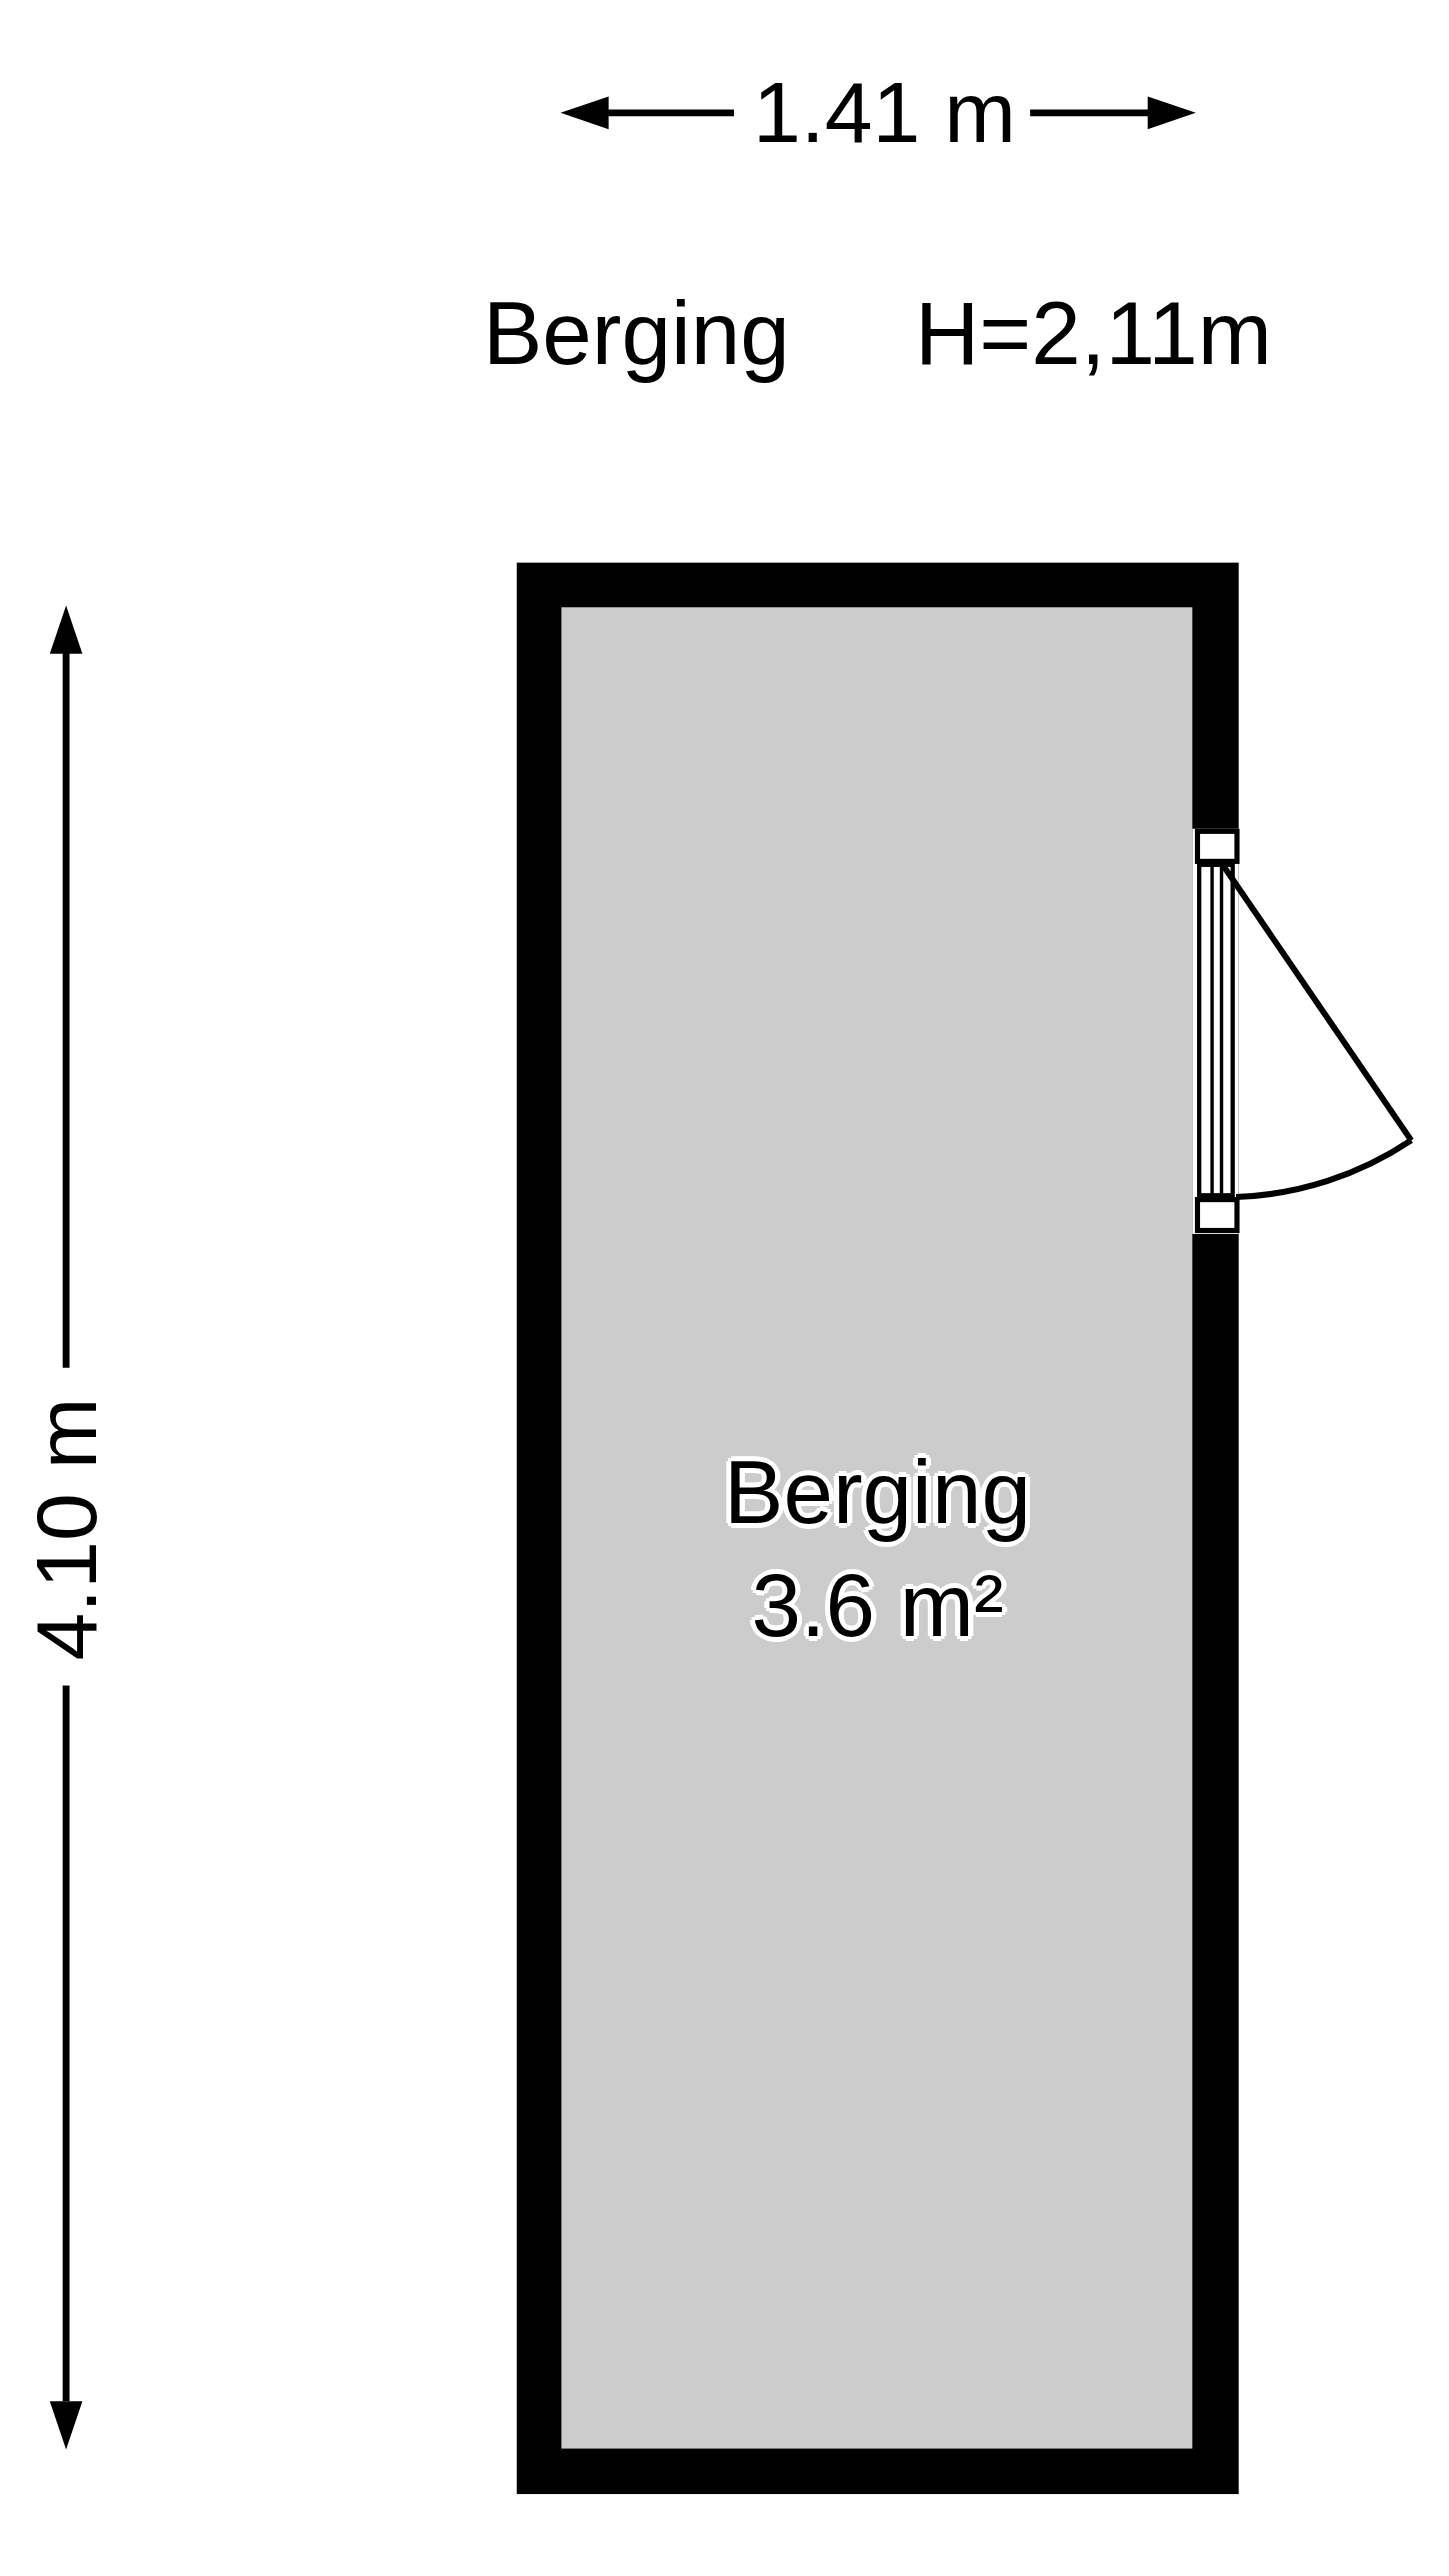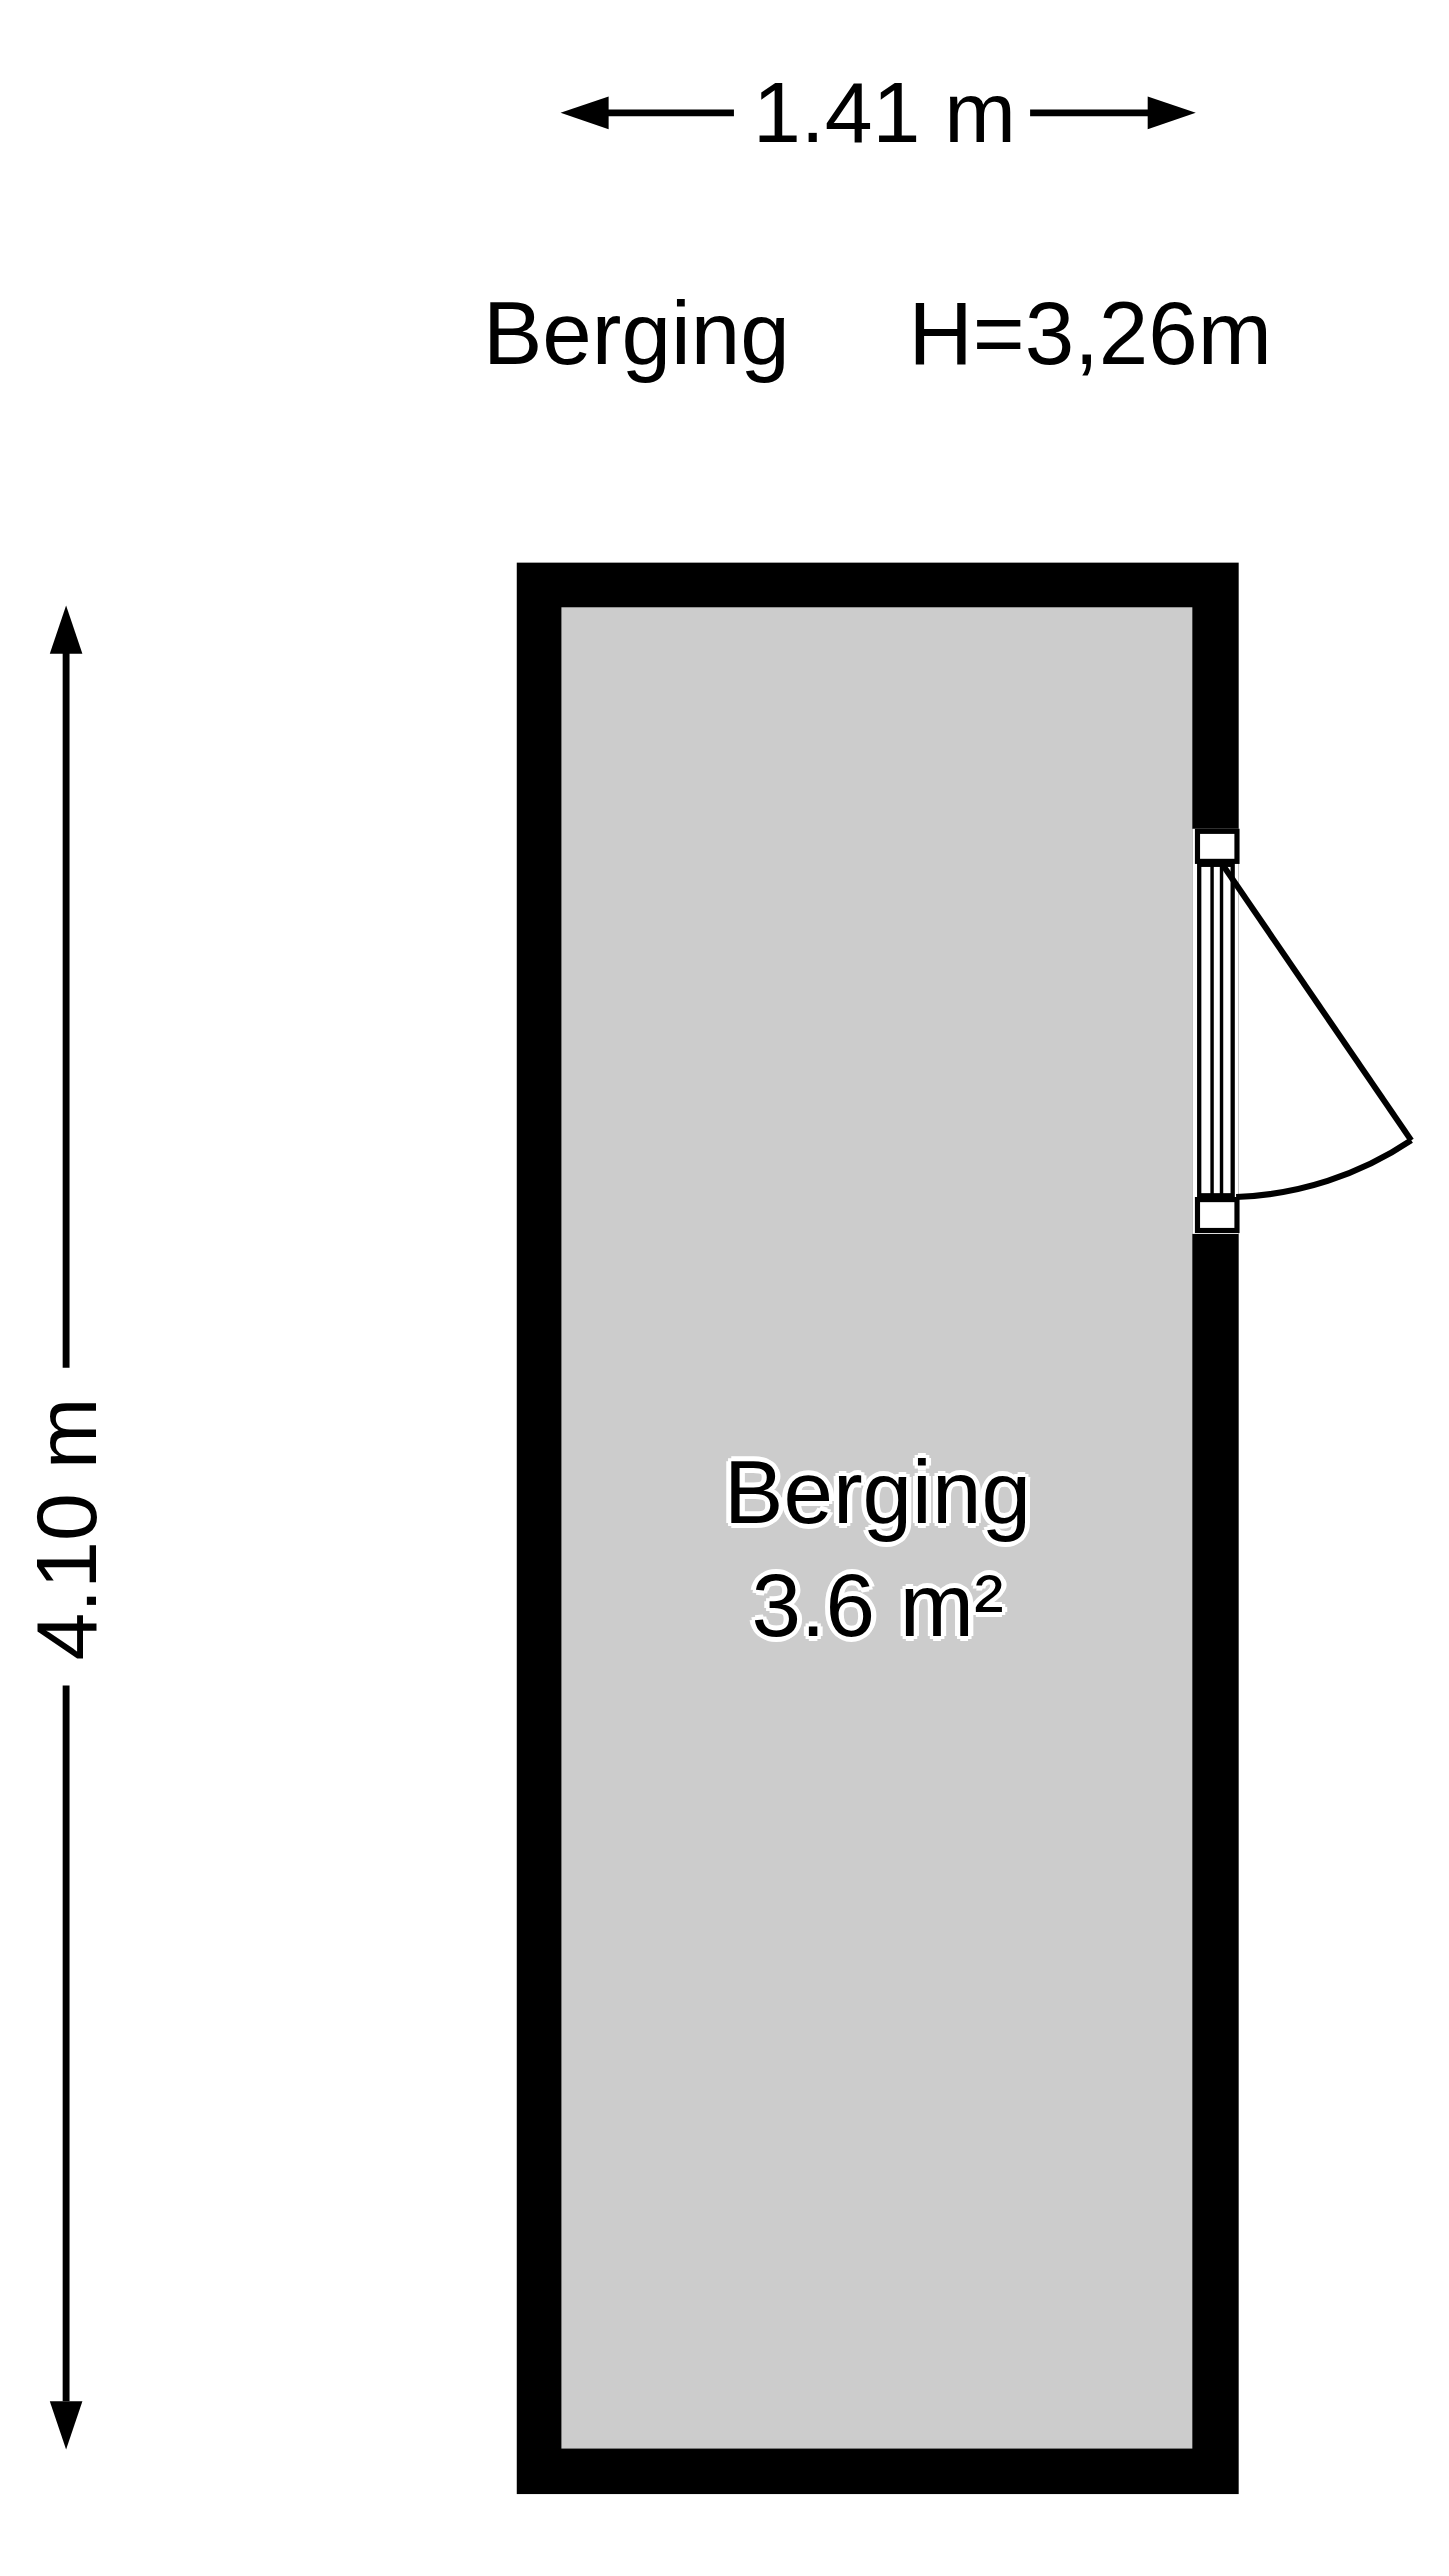--- a/index.html
+++ b/index.html
@@ -101,21 +101,21 @@
       <line x1="77" y1="757" x2="77" y2="1593" stroke="#000000" stroke-width="8"></line>
       <line x1="77" y1="1963" x2="77" y2="2797" stroke="#000000" stroke-width="8"></line>
       <polygon points="77,2853 58,2797 96,2797" fill="#000000"></polygon>
     </g>
   </svg>
 
   <div class="dim-text-top">1.41 m</div>
 
   <div class="header-row">
     <span>Berging</span>
-    <span>H=3,26m</span>
+    <span>H=2,11m</span>
   </div>
 
   <div class="dim-text-left">4.10 m</div>
 
   <div class="room-label">
     <div>Berging</div>
     <div>3.6 m²</div>
   </div>
 
 </div>

